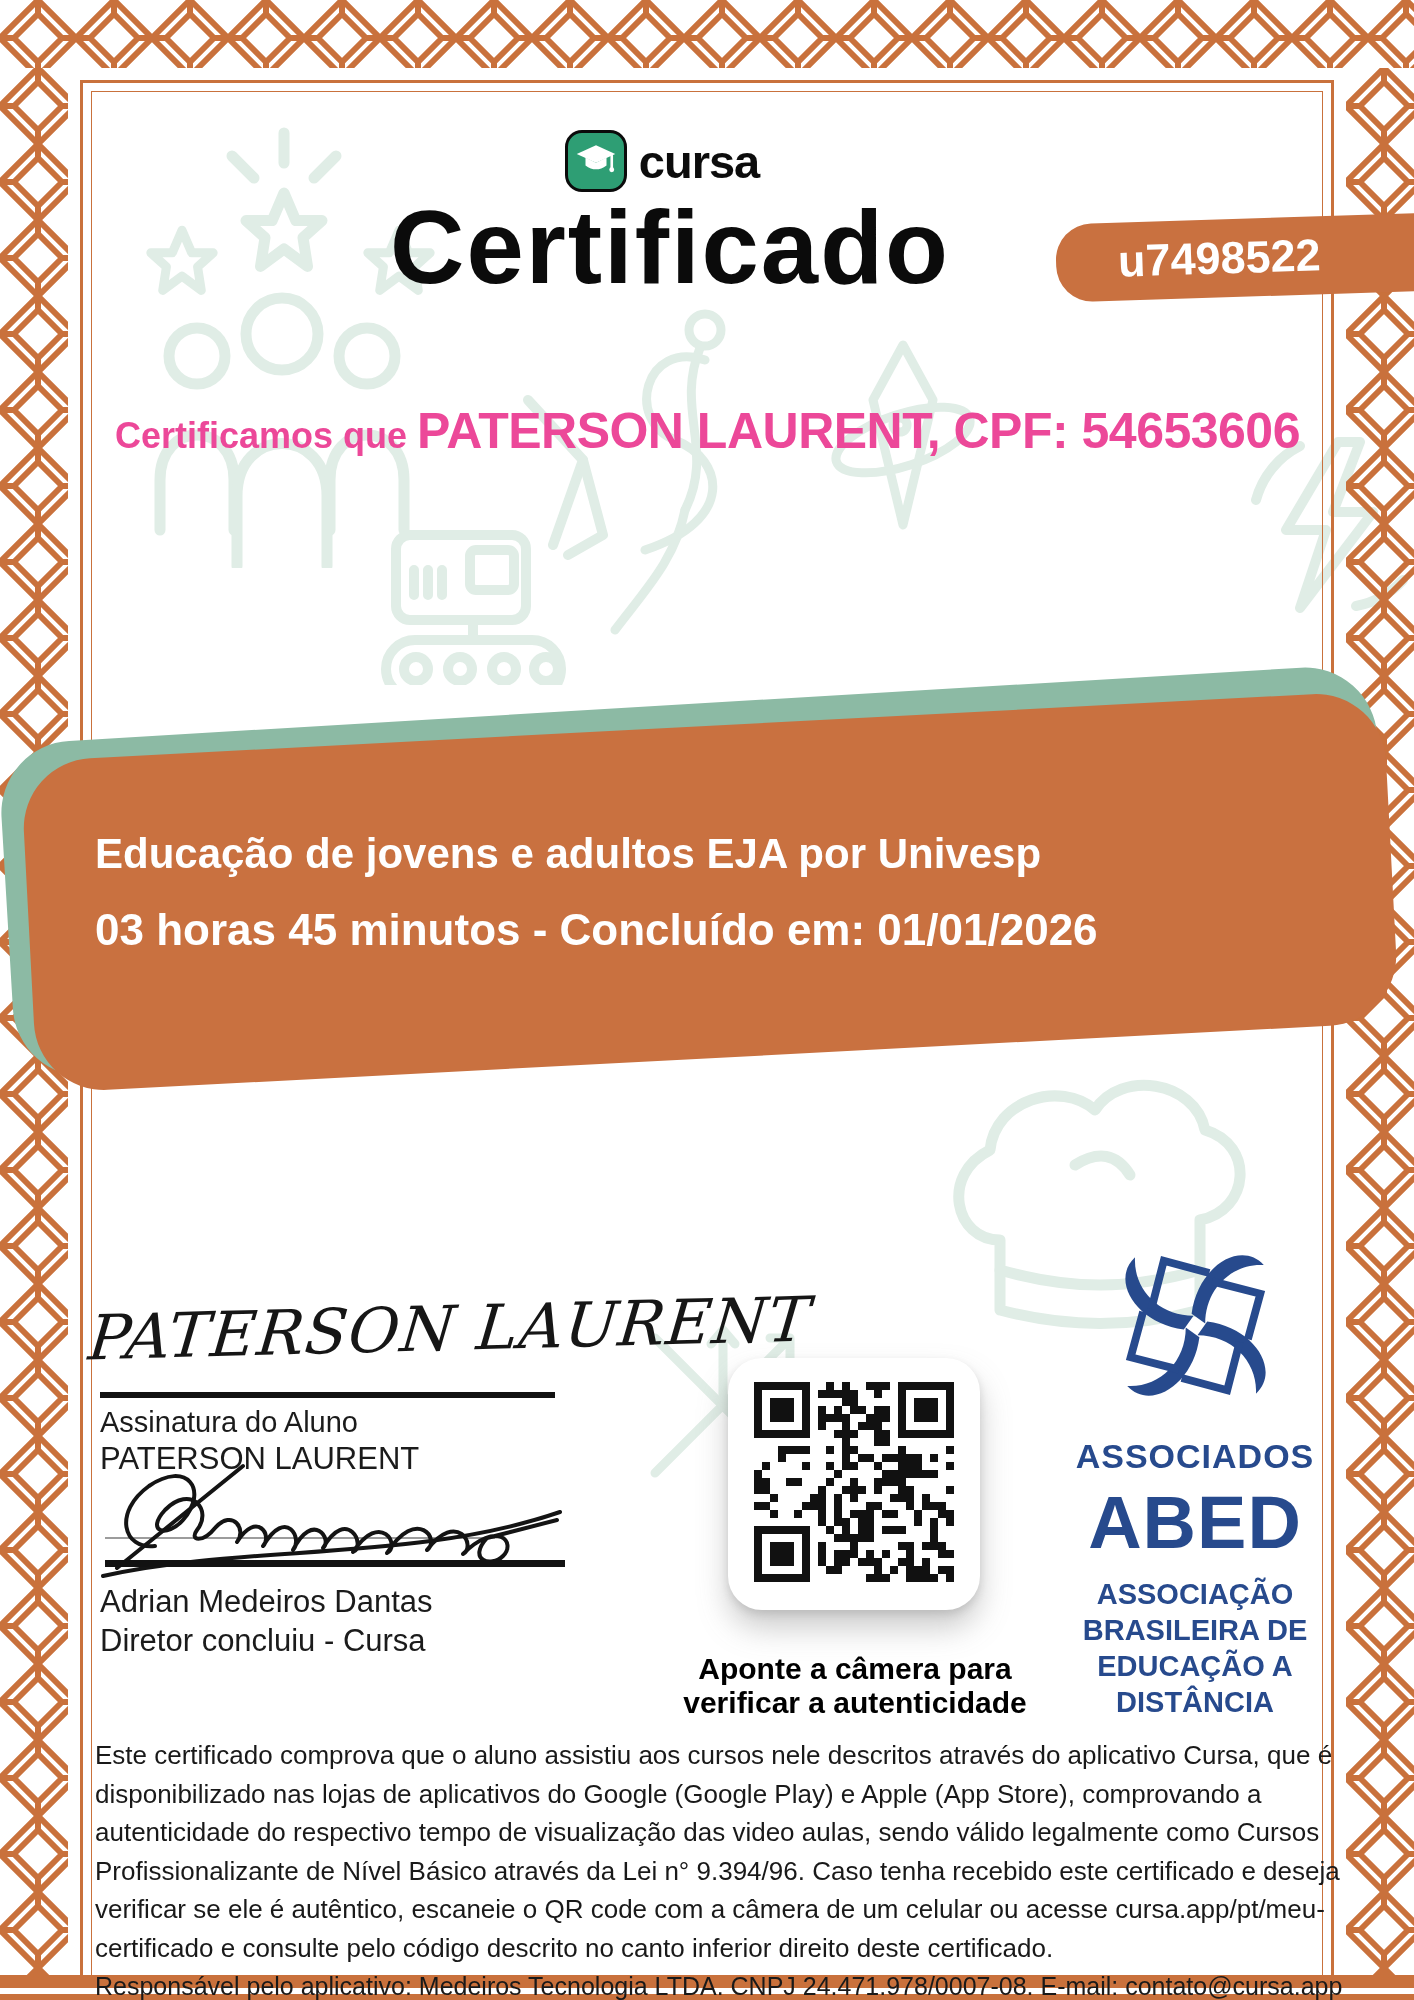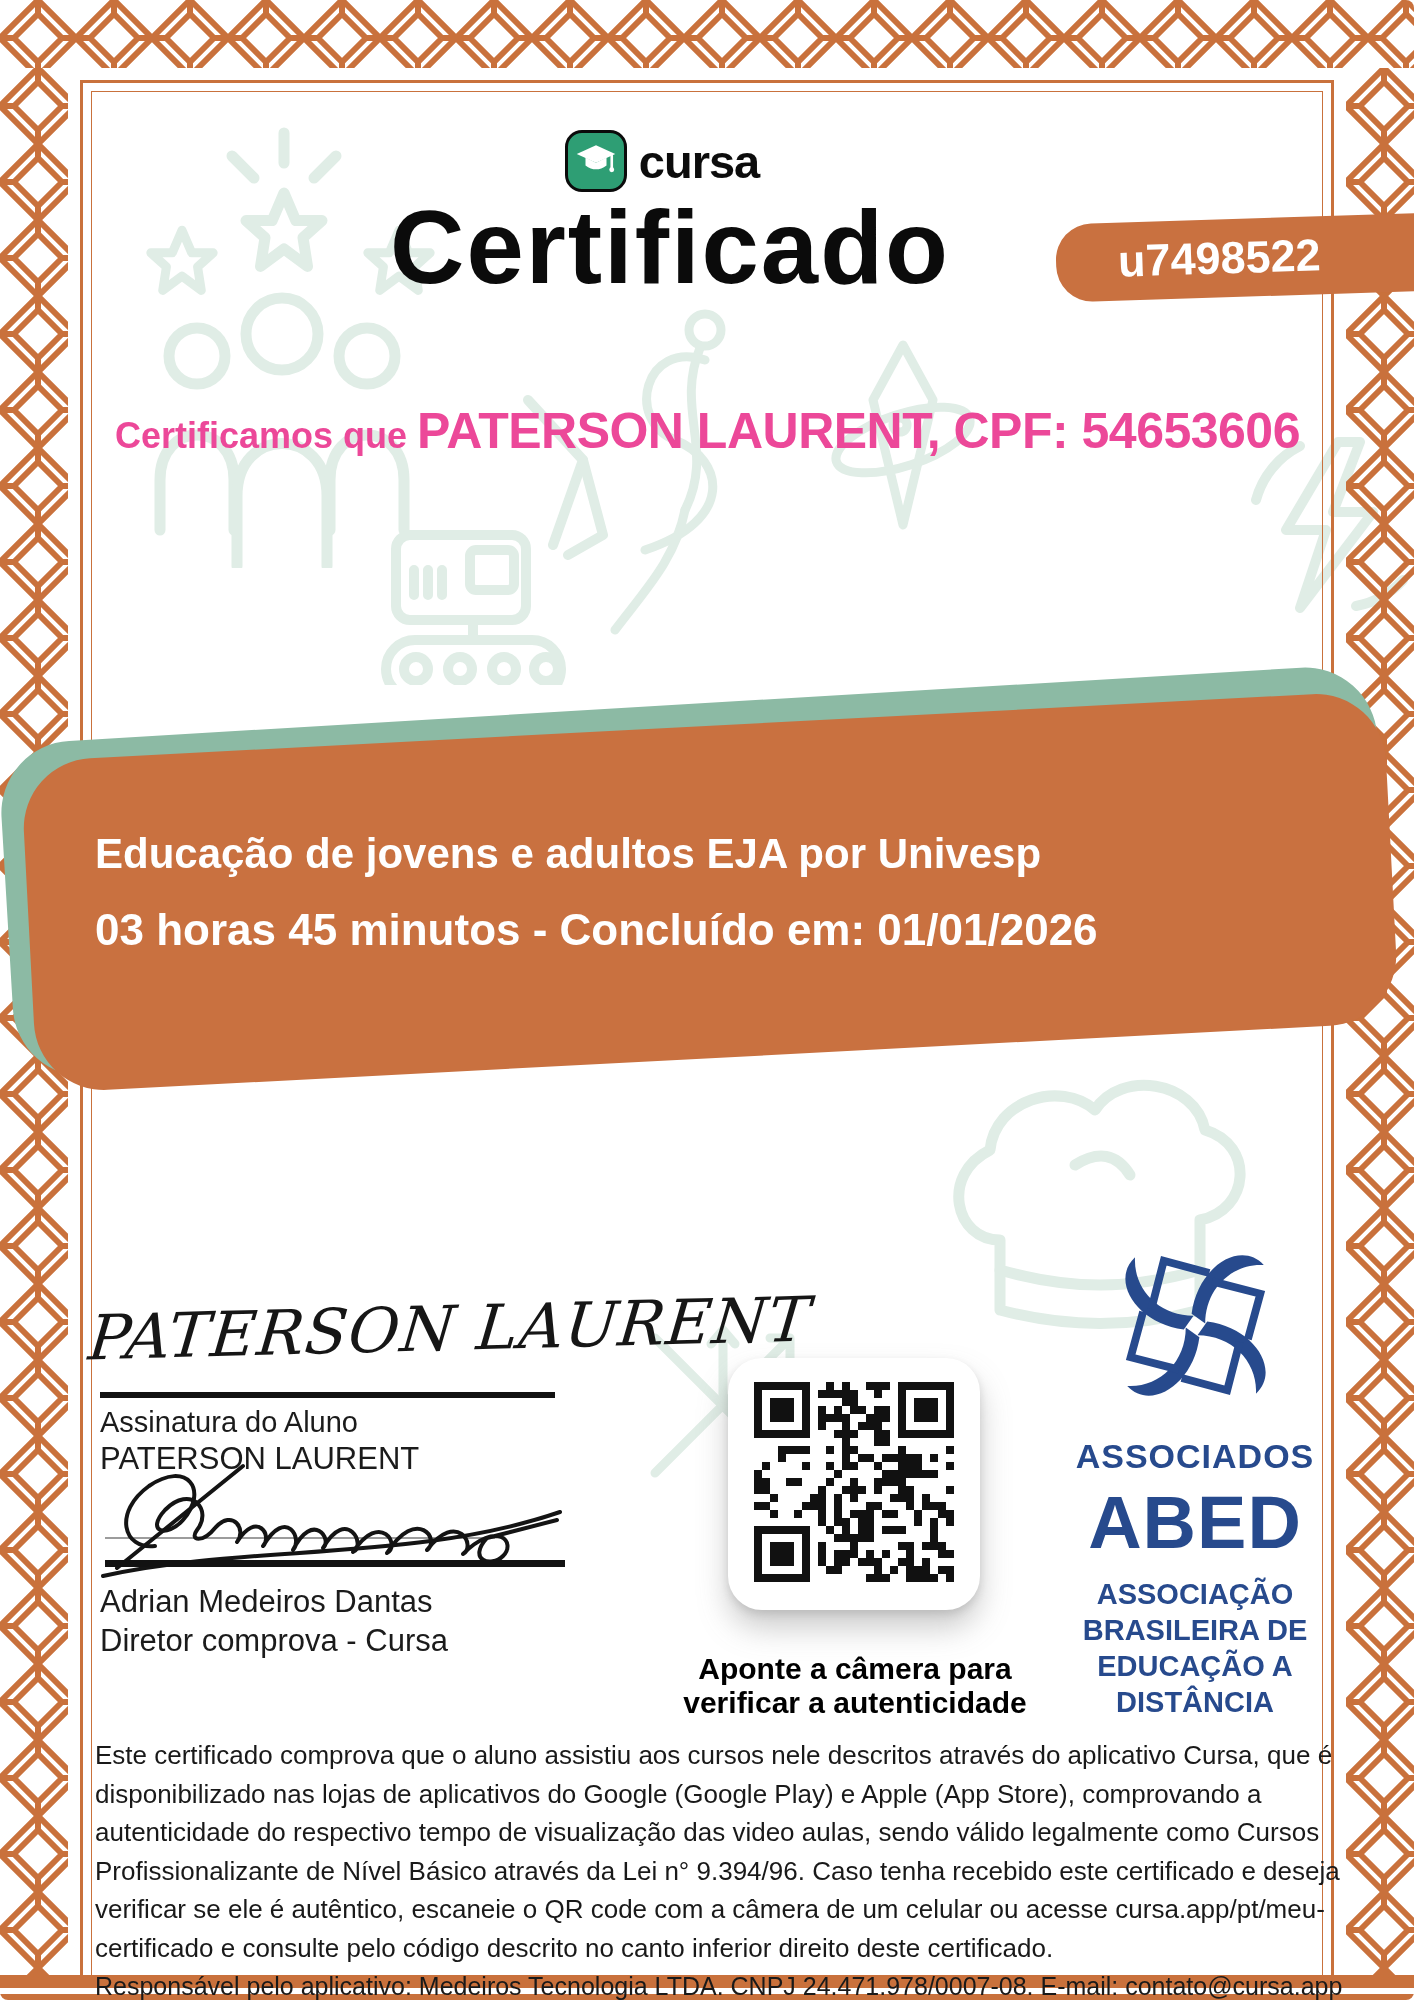--- a/index.html
+++ b/index.html
@@ -1,17 +1,17 @@
 <!DOCTYPE html>
 <html><head>
 <meta charset="utf-8">
 <style>
   html,body{margin:0;padding:0;}
   body{font-family:"Liberation Sans","DejaVu Sans",sans-serif;background:#fff;}
-  .page{position:relative;width:1414px;height:2000px;overflow:hidden;background:#ffffff;border-radius:8px;}
+  .page{position:relative;width:1414px;height:2000px;overflow:hidden;background:#ffffff;}
 
   
   .wm{position:absolute;z-index:1;}
   .wm svg{stroke:#E0EDE6;fill:none;stroke-linecap:round;stroke-linejoin:round;}
 
   
   .lattice{position:absolute;z-index:2;}
   .frame1{position:absolute;left:80px;top:80px;right:80px;height:1895px;border:3px solid #C9713C;border-bottom:none;z-index:2;}
   .frame2{position:absolute;left:91px;top:91px;right:91px;height:1884px;border:1.6px solid #C9713C;border-bottom:none;z-index:2;}
   .bbar1{position:absolute;left:0;right:0;top:1975px;height:13px;background:#C9713C;z-index:2;}
@@ -215,21 +215,21 @@
   <div class="scribble">
     <svg width="470" height="128" viewBox="0 0 470 128" fill="none" stroke="#141414" stroke-width="4" stroke-linecap="round" stroke-linejoin="round">
       <path d="M22 118 L148 16"></path>
       <path d="M60 96 C28 100 18 62 54 36 C92 10 114 40 88 70 C72 88 50 82 70 60 C96 34 118 60 102 80 C94 91 108 93 120 78 C138 58 152 80 142 92 C162 60 178 86 168 96 C192 56 208 90 198 100 C218 60 238 90 228 98 C252 56 272 96 258 102 C286 60 306 96 292 103 C322 56 346 90 332 100 C362 60 382 96 368 104 C402 70 422 92 408 106 C396 118 372 110 392 88 L462 70"></path>
       <path d="M8 126 C150 94 320 112 465 62"></path>
     </svg>
   </div>
   <div class="thin-line"></div>
   <div class="sig-line2"></div>
   <div class="dir-name">Adrian Medeiros Dantas</div>
-  <div class="dir-role">Diretor comprova - Cursa</div>
+  <div class="dir-role">Diretor concluiu - Cursa</div>
 
   <div class="qr-card">
     <div><svg width="200" height="200" viewBox="0 0 200 200">
           <rect x="72" y="0" width="8" height="8" fill="#111"></rect>
           <rect x="88" y="0" width="8" height="8" fill="#111"></rect>
           <rect x="112" y="0" width="8" height="8" fill="#111"></rect>
           <rect x="120" y="0" width="8" height="8" fill="#111"></rect>
           <rect x="128" y="0" width="8" height="8" fill="#111"></rect>
           <rect x="64" y="8" width="8" height="8" fill="#111"></rect>
           <rect x="72" y="8" width="8" height="8" fill="#111"></rect>

